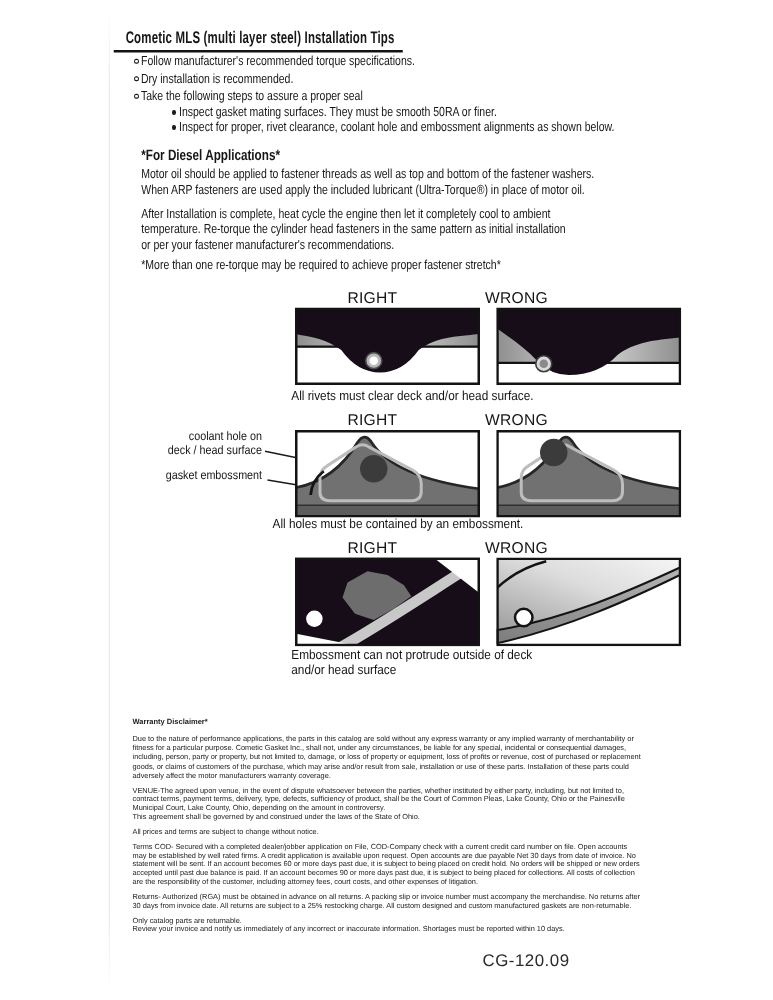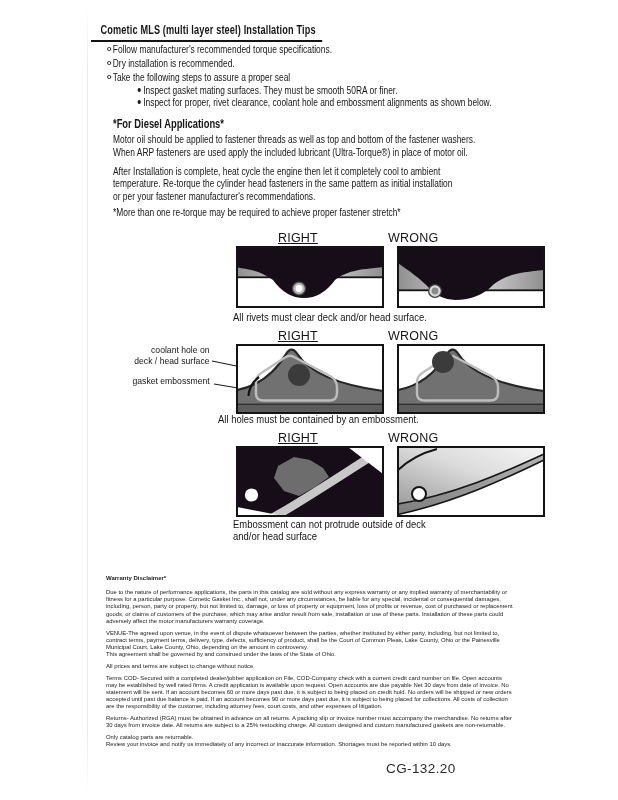--- a/index.html
+++ b/index.html
@@ -26,21 +26,21 @@
   .diesel-h { position:absolute; left:113px; top:117px; font-size:12px; font-weight:bold;
               white-space:nowrap; transform:scaleX(.78); transform-origin:0 0; }
   .para { position:absolute; left:113px; width:510px; font-size:10.5px; line-height:13px;
           white-space:pre-line; transform:scaleX(.8); transform-origin:0 0; }
   #p1 { top:133px; }
   #p2 { top:164.5px; line-height:12.7px; }
   .note { position:absolute; left:113px; top:206px; font-size:10.5px; white-space:nowrap;
           transform:scaleX(.8); transform-origin:0 0; }
 
   .hdr { position:absolute; font-size:12.5px; letter-spacing:.2px; color:#141414; }
-  .hdr-right { left:278px;text-decoration:underline; } .hdr-wrong { left:388px; }
+  .hdr-right { left:278px; } .hdr-wrong { left:388px; }
   .r1 { top:231px; } .r2 { top:329px; } .r3 { top:431px; }
 
   .dbox { position:absolute; width:148px; }
   .dbox svg { display:block; }
   #b1r { left:236px; top:246px; } #b1w { left:397px; top:246px; }
   #b2r { left:236px; top:344px; } #b2w { left:397px; top:344px; }
   #b3r { left:236px; top:446px; } #b3w { left:397px; top:446px; }
 
   .cap { position:absolute; font-size:10.5px; line-height:11.5px; white-space:pre-line;
          transform:scaleX(.9); transform-origin:0 0; color:#141414; }
@@ -214,13 +214,13 @@
   <p>Due to the nature of performance applications, the parts in this catalog are sold without any express warranty or any implied warranty of merchantability or fitness for a particular purpose.  Cometic Gasket Inc., shall not, under any circumstances, be liable for any special, incidental or consequential damages, including, person, party or property, but not limited to, damage, or loss of property or equipment, loss of profits or revenue, cost of purchased or replacement goods, or claims of customers of the purchase, which may arise and/or result from sale, installation or use of these parts.  Installation of these parts could adversely affect the motor manufacturers warranty coverage.</p>
   <p>VENUE-The agreed upon venue, in the event of dispute whatsoever between the parties, whether instituted by either party, including, but not limited to, contract terms, payment terms, delivery, type, defects, sufficiency of product, shall be the Court of Common Pleas, Lake County, Ohio or the Painesville Municipal Court, Lake County, Ohio, depending on the amount in controversy.
 This agreement shall be governed by and construed under the laws of the State of Ohio.</p>
   <p>All prices and terms are subject to change without notice.</p>
   <p>Terms COD- Secured with a completed dealer/jobber application on File, COD-Company check with a current credit card number on file.  Open accounts may be established by well rated firms.  A credit application is available upon request.  Open accounts are due payable Net 30 days from date of invoice.  No statement will be sent.  If an account becomes 60 or more days past due, it is subject to being placed on credit hold.  No orders will be shipped or new orders accepted until past due balance is paid.  If an account becomes 90 or more days past due, it is subject to being placed for collections.  All costs of collection are the responsibility of the customer, including attorney fees, court costs, and other expenses of litigation.</p>
   <p>Returns- Authorized (RGA) must be obtained in advance on all returns.  A packing slip or invoice number must accompany the merchandise.  No returns after 30 days from invoice date.  All returns are subject to a 25% restocking charge.  All custom designed and custom manufactured gaskets are non-returnable.</p>
   <p>Only catalog parts are returnable.
 Review your invoice and notify us immediately of any incorrect or inaccurate information.  Shortages must be reported within 10 days.</p>
 </div>
 
-<div class="page-code">CG-132.20</div>
+<div class="page-code">CG-120.09</div>
 
 </body></html>

